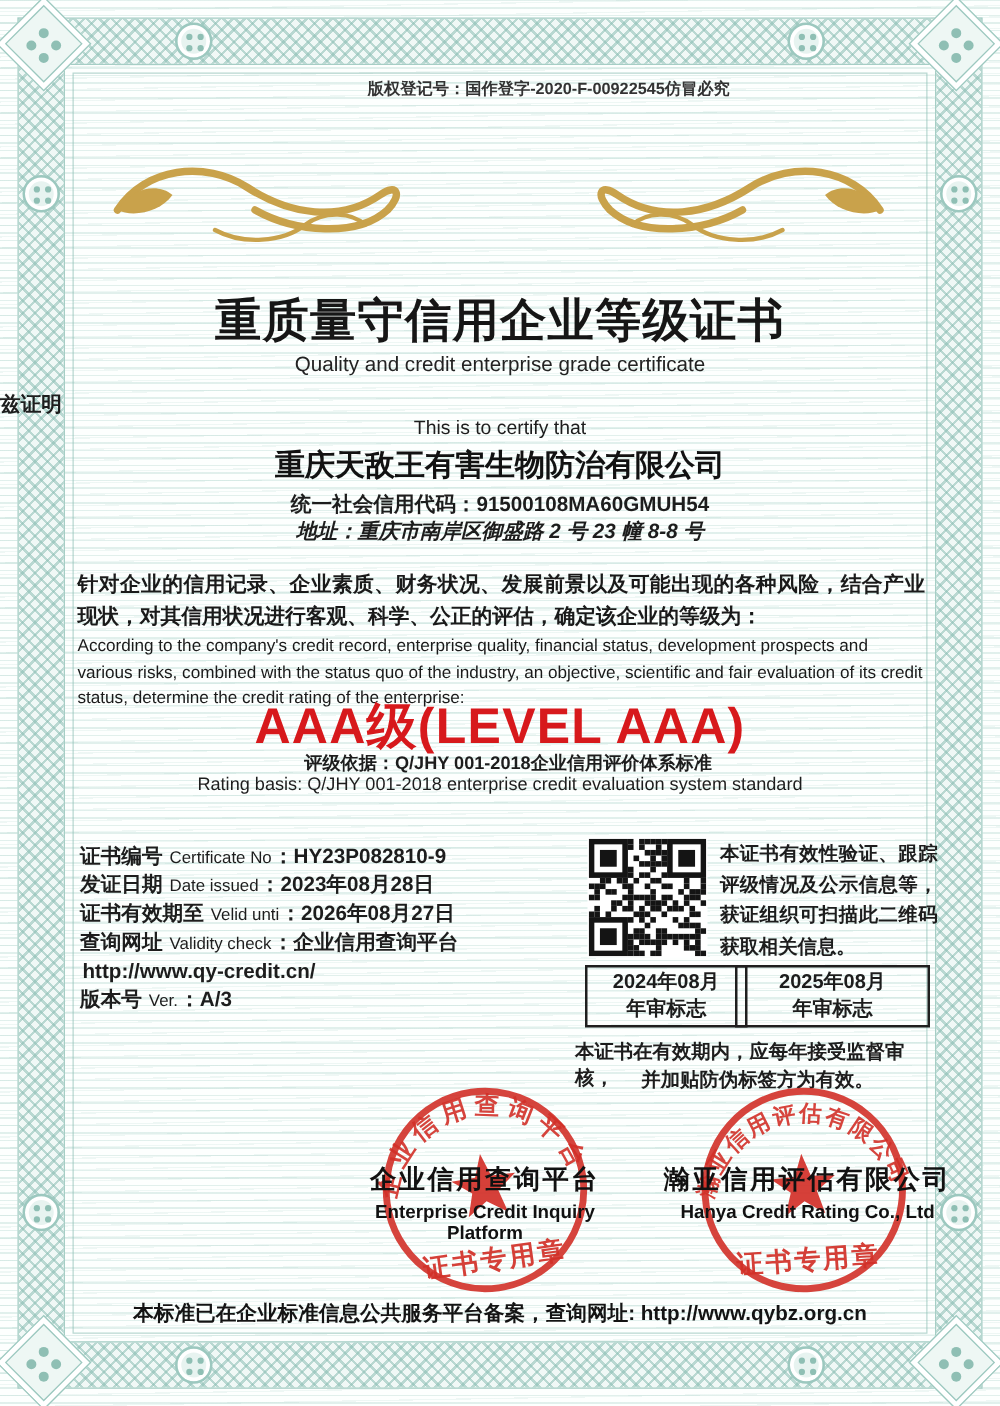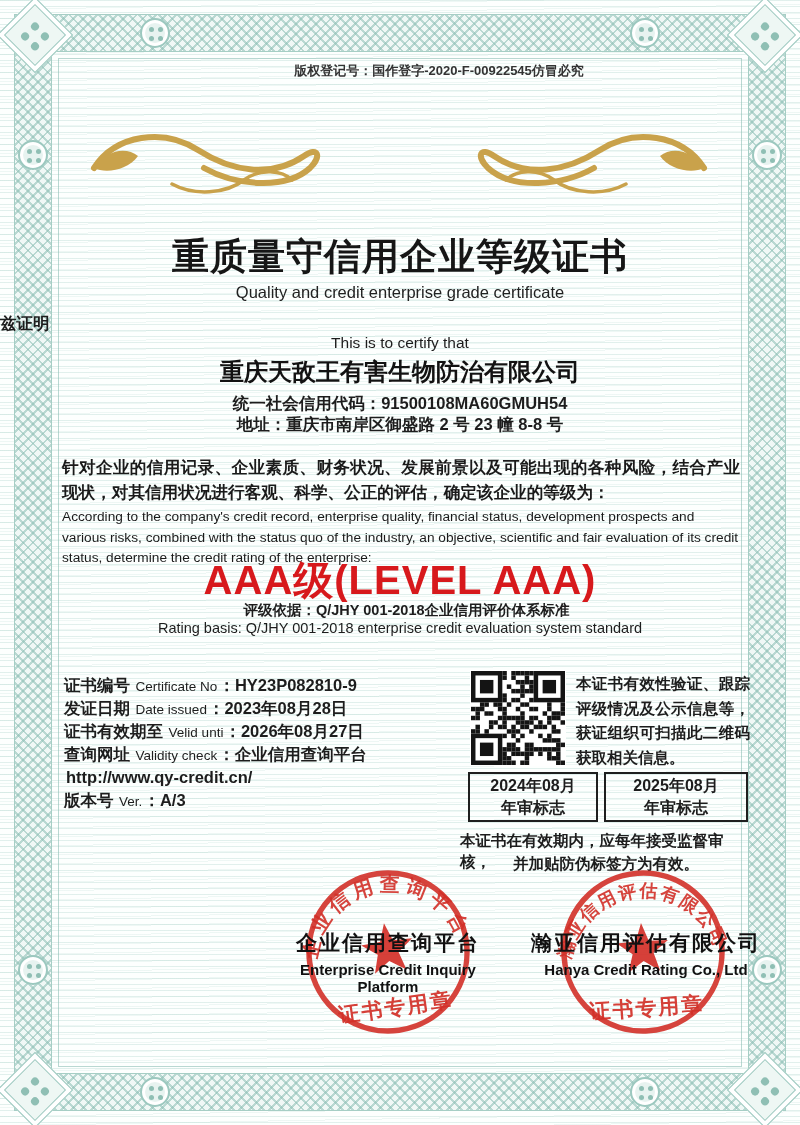--- a/index.html
+++ b/index.html
@@ -39,21 +39,21 @@
   .flourish.fl-left{left:86px;}
   .flourish.fl-right{left:472px;transform:scaleX(-1);}
   .logo{position:absolute;top:80px;left:337px;width:126px;height:126px;}
   .title-cn{position:absolute;top:232px;left:0;right:0;text-align:center;font-size:37px;font-weight:700;
     letter-spacing:1px;color:#161616;}
   .title-en{position:absolute;top:283px;left:0;right:0;text-align:center;font-size:16.5px;color:#222;}
   .certify-cn{position:absolute;top:313px;left:0;right:0;text-align:left;font-size:16.5px;font-weight:600;}
   .certify-en{position:absolute;top:334px;left:0;right:0;text-align:center;font-size:15.5px;}
   .company{position:absolute;top:356px;left:0;right:0;text-align:center;font-size:24px;font-weight:700;color:#121212;}
   .code-line{position:absolute;top:393px;left:0;right:0;text-align:center;font-size:16.5px;font-weight:600;}
-  .addr-line{position:absolute;top:414px;left:0;right:0;text-align:center;font-size:16.5px;font-weight:600;}
+  .addr-line{position:absolute;top:414px;left:0;right:0;text-align:center;font-size:16.5px;font-weight:600;font-style:italic;}
   
   .eval-cn{position:absolute;top:455px;left:62px;width:678px;font-size:16.6px;font-weight:600;
     line-height:25px;text-align:justify;color:#1a1a1a;}
   .eval-en{position:absolute;top:507px;left:62px;width:678px;font-size:13.7px;line-height:20.5px;
     text-align:left;color:#1a1a1a;}
   .level{position:absolute;top:553px;left:0;right:0;text-align:center;font-size:40px;font-weight:800;letter-spacing:1px;}
   .basis-cn{position:absolute;top:601px;left:13px;right:0;text-align:center;font-size:14.5px;font-weight:600;}
   .basis-en{position:absolute;top:620px;left:0;right:0;text-align:center;font-size:14.5px;}
   
   .details{position:absolute;top:674px;left:64px;width:390px;}
@@ -61,21 +61,21 @@
   .d-cn{font-size:16.5px;font-weight:600;}
   .d-en{font-size:13.5px;padding:0 1px;}
   .d-sep{font-size:16.5px;font-weight:600;}
   .d-val{font-size:16.5px;font-weight:600;}
   
   .qr-box{position:absolute;top:670px;left:470px;width:96px;height:96px;background:#fff;padding:1px;}
   .qr-note{position:absolute;top:672px;left:576px;width:174px;font-size:15.5px;font-weight:600;
     line-height:24.6px;text-align:justify;}
   .ann-box{position:absolute;top:772px;height:50px;border:2px solid #1f1f1f;display:flex;
     flex-direction:column;align-items:center;justify-content:center;font-size:16px;font-weight:600;line-height:22px;}
-  .ann-1{left:468px;width:130px;} .ann-2{left:604px;width:144px;}
+  .ann-1{left:468px;width:130px;} .ann-2{left:588px;width:156px;}
   .valid-1{position:absolute;top:831px;left:460px;width:292px;font-size:15.5px;font-weight:600;text-align:left;}
   .valid-2{position:absolute;top:854px;left:460px;width:292px;font-size:15.5px;font-weight:600;text-align:center;}
   
   .stamp{position:absolute;top:857px;width:190px;height:190px;z-index:2;}
   .stamp.s-left{left:293px;} .stamp.s-right{left:548px;}
   .rot-l{transform:rotate(-8deg);} .rot-r{transform:rotate(-4deg);}
   .org{position:absolute;top:929px;text-align:center;z-index:3;}
   .org-left{left:272px;width:232px;} .org-right{left:518px;width:256px;}
   .org .cn{font-size:21px;font-weight:700;letter-spacing:2px;color:#111;}
   .org .en{font-size:15px;font-weight:600;color:#111;margin-top:4px;}
@@ -349,14 +349,15 @@
 
   <div class="org org-left">
     <div class="cn">企业信用查询平台</div>
     <div class="en">Enterprise Credit Inquiry Platform</div>
   </div>
   <div class="org org-right">
     <div class="cn">瀚亚信用评估有限公司</div>
     <div class="en">Hanya Credit Rating Co., Ltd</div>
   </div>
 
+  <div class="footer-line">本标准已在企业标准信息公共服务平台备案，查询网址: http://www.qybz.org.cn</div>
 
 </div>
 
 </body></html>

